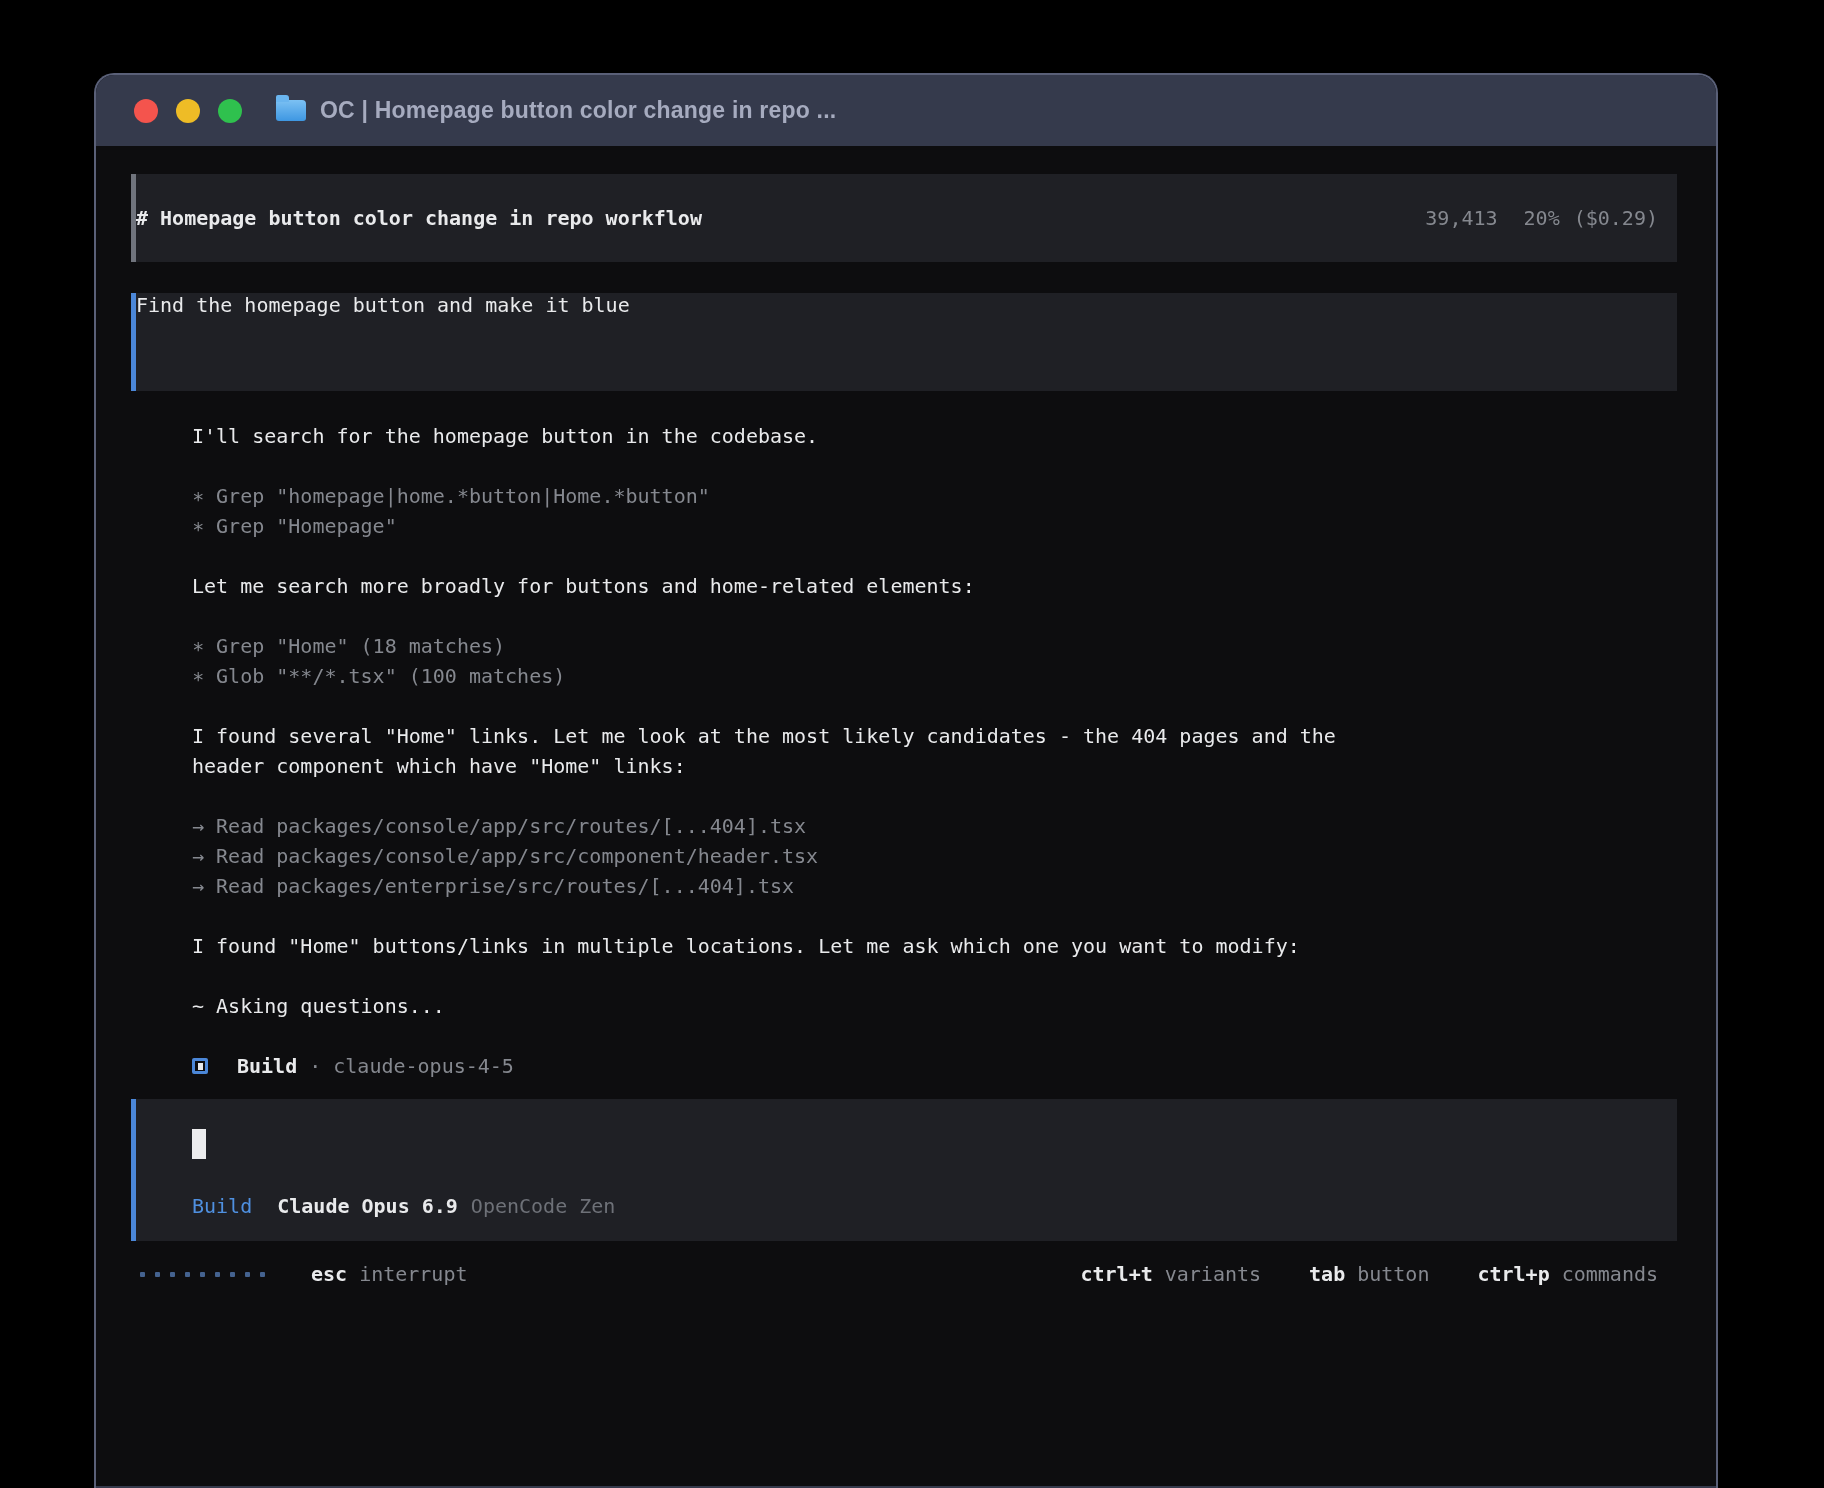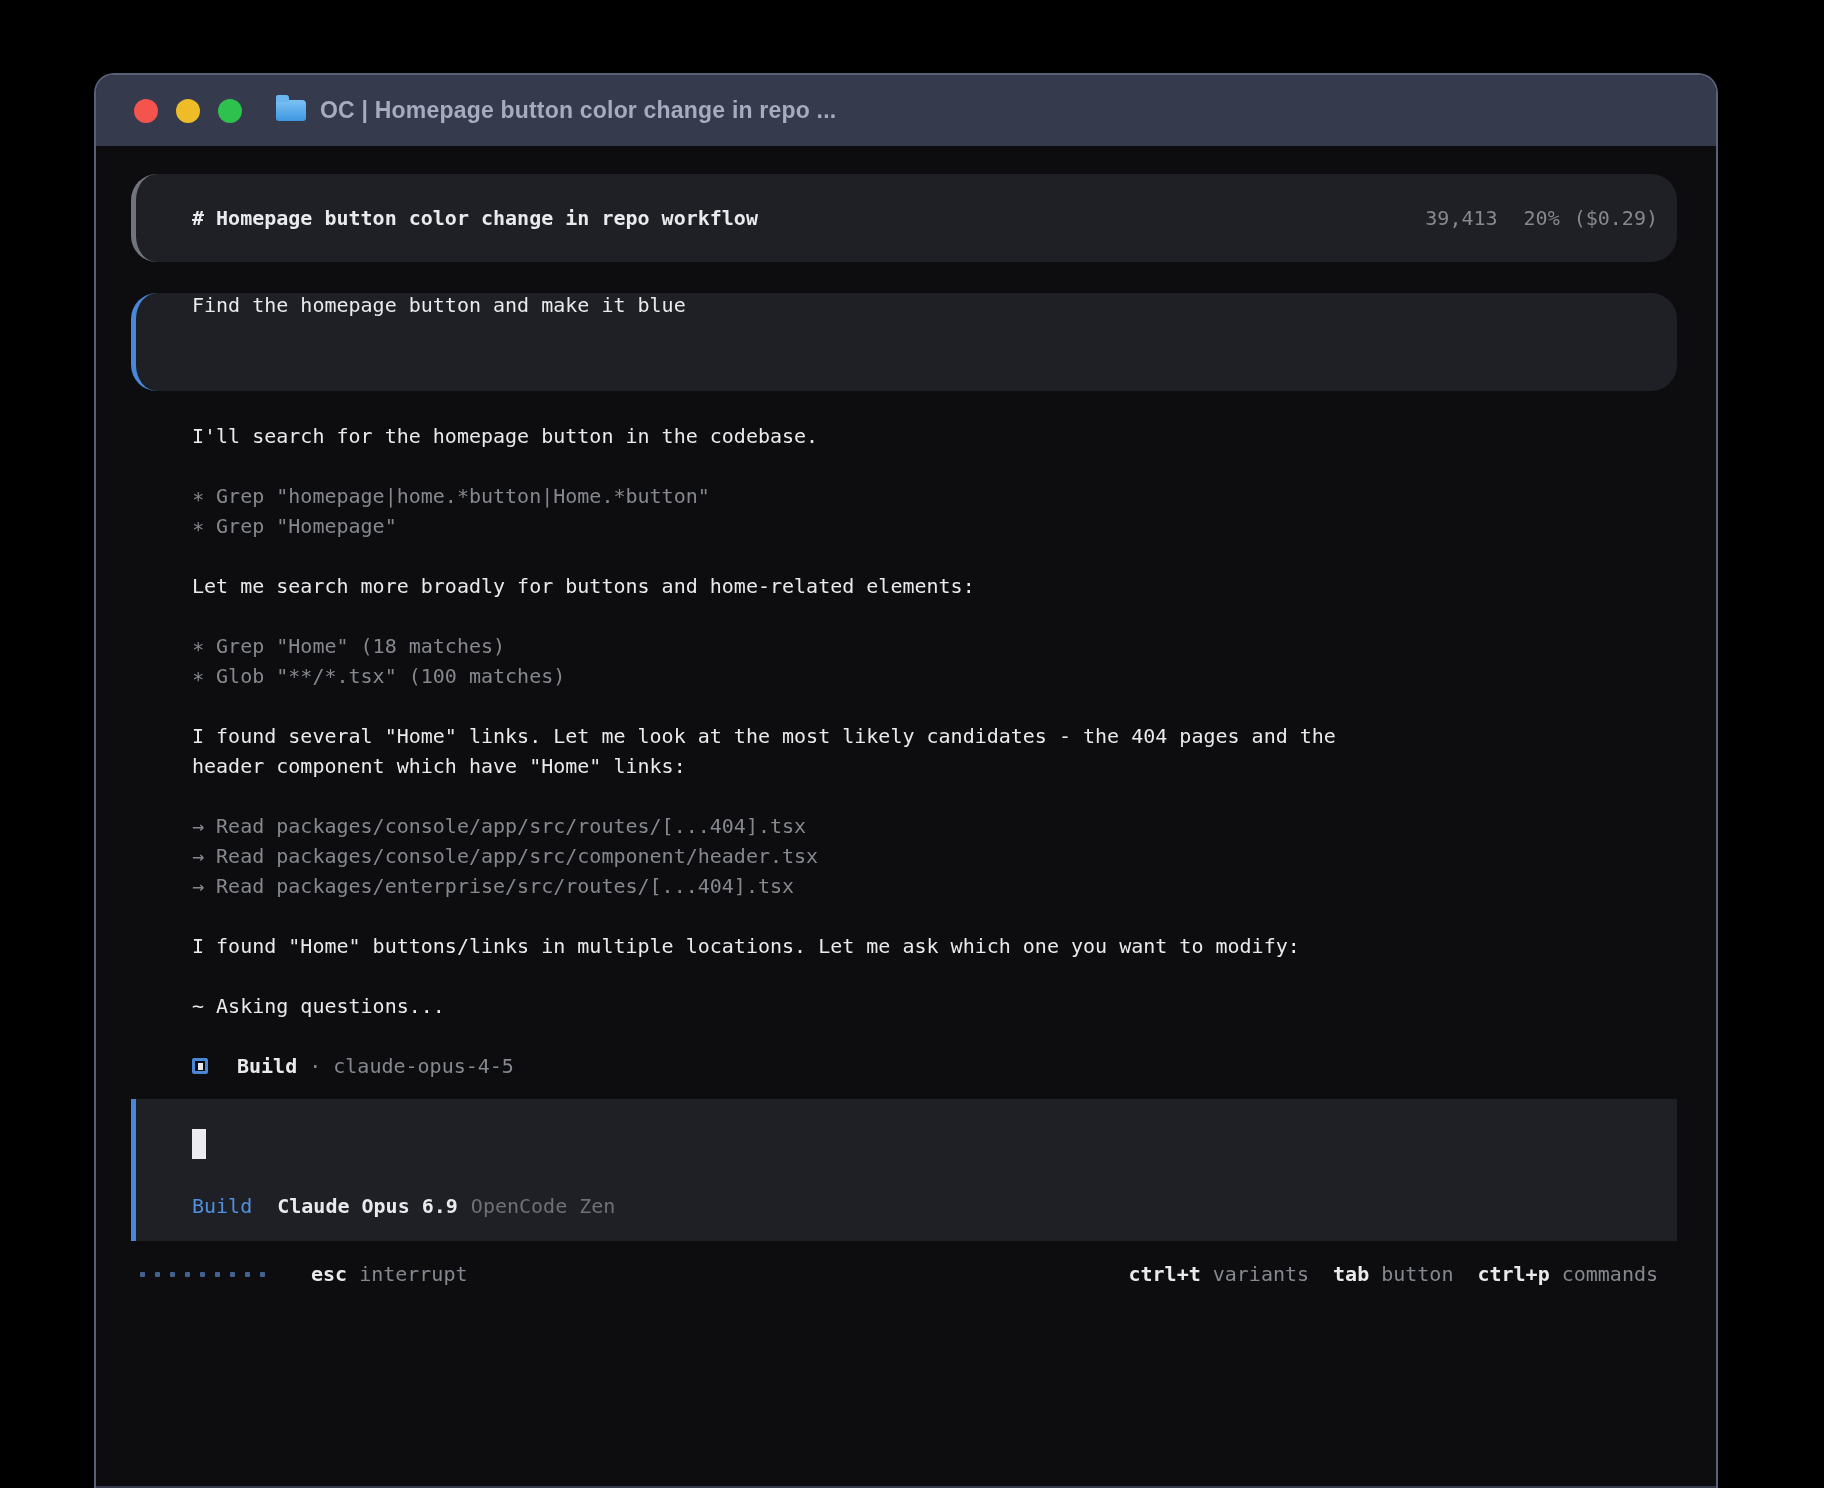--- a/index.html
+++ b/index.html
@@ -54,21 +54,21 @@
   }
   
   .content {
     flex:1; background:var(--content-bg);
     padding:28px 39px 0 35px;
     box-sizing:border-box;
   }
   .block {
     background:var(--block-bg);
     box-sizing:border-box;
-    padding-left:56px; padding-right:19px;border-radius:26px;
+    padding-right:19px;
   }
   .header-block {
     height:88px;
     border-left:5px solid var(--border-gray);
     display:flex; align-items:center;
     color:var(--text-white);
   }
   .htitle { flex:1; font-weight:700; white-space:nowrap; }
   .hstats { display:flex; align-items:center; color:var(--text-gray); font-weight:400; white-space:nowrap; }
   .hstats .tokens { margin-right:26px; }
@@ -115,21 +115,21 @@
   
   .status-row {
     margin-top:18px; height:30px;
     display:flex; align-items:center;
     padding:0 19px 0 9px;
   }
   .spinner { display:flex; gap:10px; margin-right:46px; }
   .spin-dot { width:5px; height:5px; border-radius:1px; background:var(--dot-blue); }
   .key   { font-weight:700; color:var(--text-white); white-space:pre; }
   .label { color:var(--text-gray); margin-left:12px; white-space:pre; }
-  .hints { margin-left:auto; display:flex; gap:24px; }
+  .hints { margin-left:auto; display:flex; gap:48px; }
   .hint  { display:flex; align-items:center; }
   
   .bottom-strip { height:25px; flex:none; background:var(--chrome); }
 </style>
 </head>
 <body>
 
 <div class="window">
 
   <div class="titlebar">

